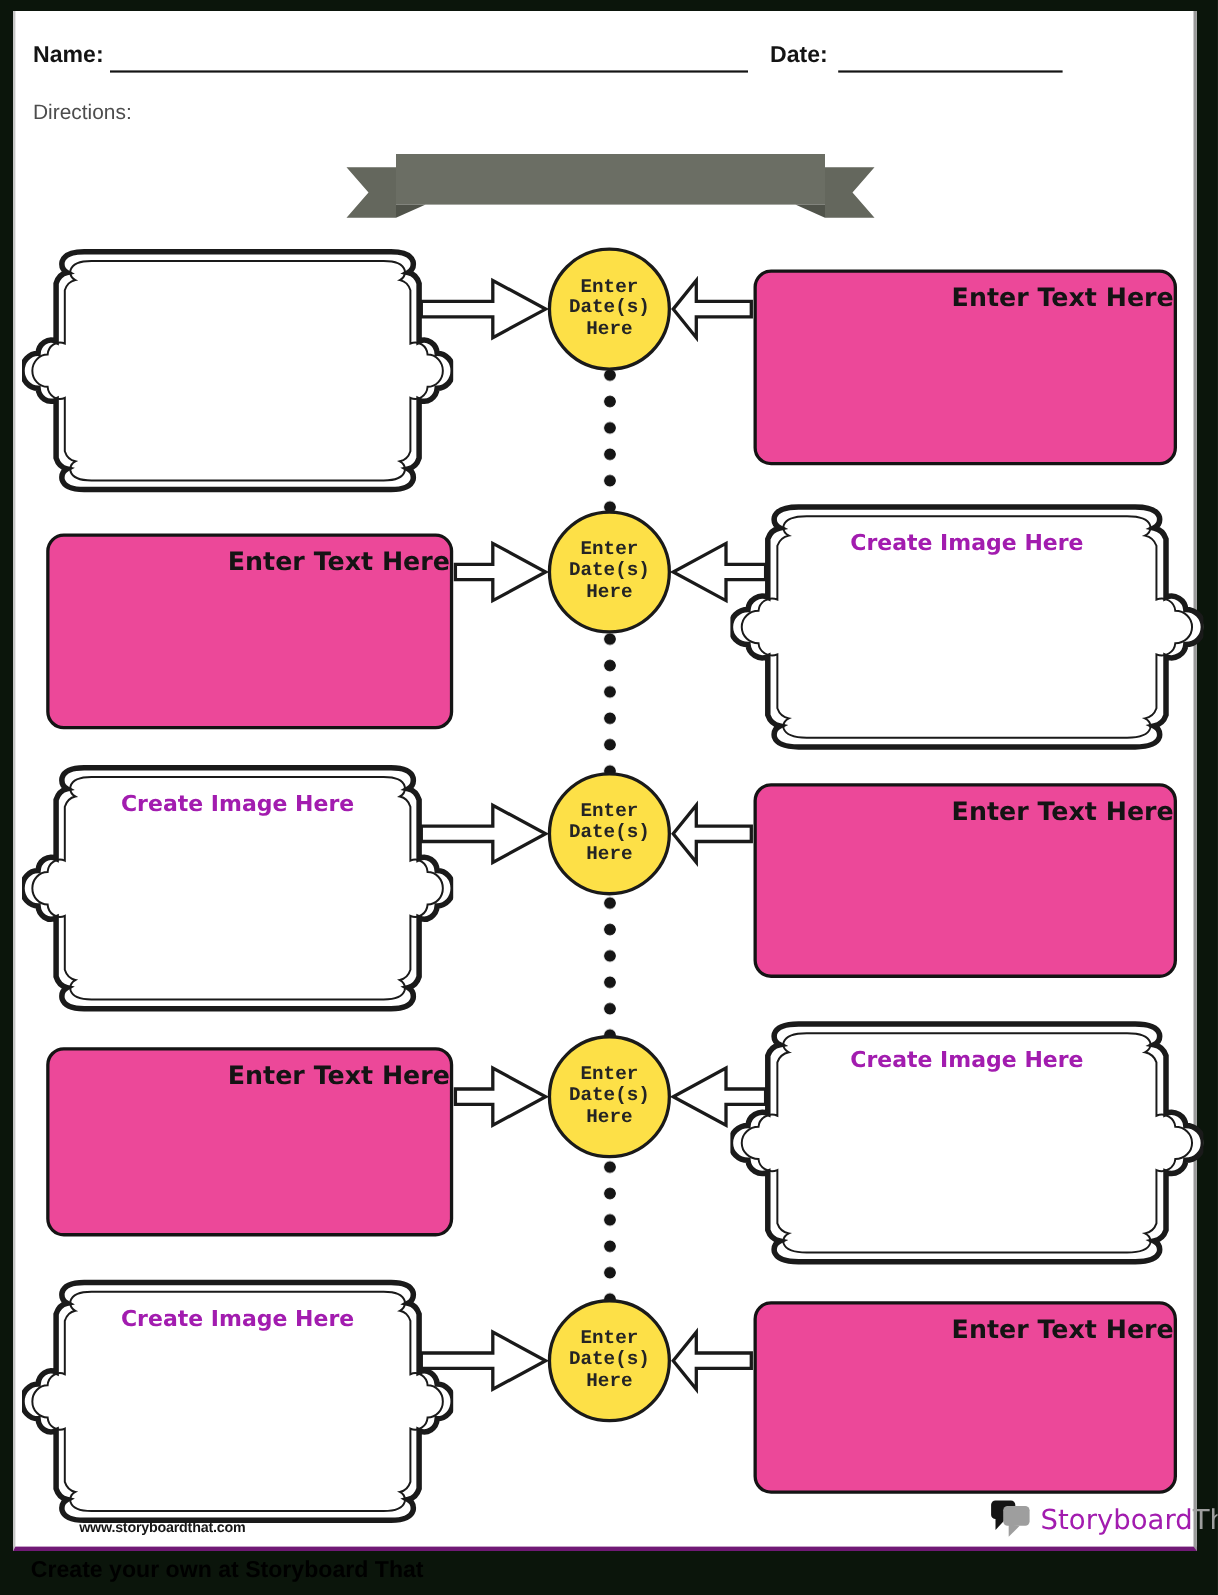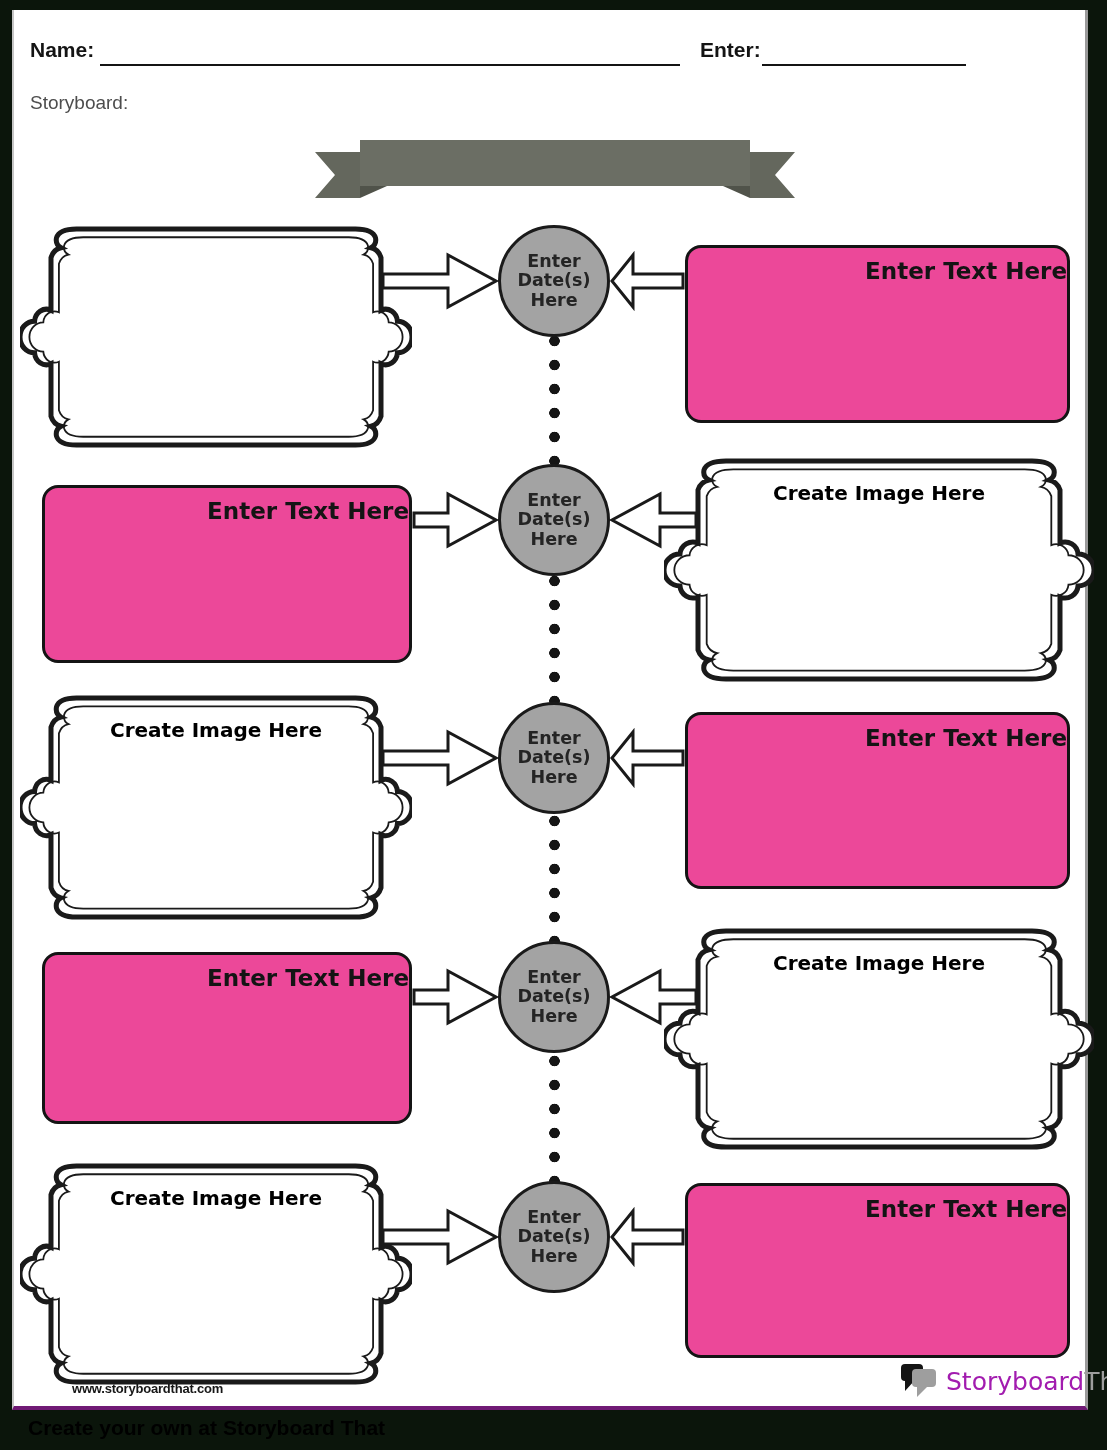--- a/index.html
+++ b/index.html
@@ -15,36 +15,36 @@
   .hdr-line{border-top:2.5px solid #141414;height:0;}
   .directions{font-size:19px;color:#4d4d4d;font-family:"Liberation Sans",sans-serif;}
 
   
   .banner-title{display:flex;align-items:center;justify-content:center;
                 font-weight:700;font-size:35px;color:#fff;letter-spacing:.5px;}
 
   
   .dotline{background-image:radial-gradient(circle at 50% 50%, #151515 5px, rgba(0,0,0,0) 5.6px);
            background-size:11px 24px;background-repeat:repeat-y;background-position:center top;z-index:1;}
-  .date-circle{width:112px;height:112px;border-radius:50%;border:3px solid #1a1a1a;background:#a3a3a3;
+  .date-circle{width:112px;height:112px;border-radius:50%;border:3px solid #1a1a1a;background:#fde047;
                z-index:3;display:flex;flex-direction:column;align-items:center;justify-content:center;
-               text-align:center;font-weight:700;font-size:17.5px;line-height:1.1;color:#242424;box-sizing:border-box;}
+               text-align:center;font-weight:700;font-size:17.5px;line-height:1.1;color:#242424;box-sizing:border-box;font-family:Liberation Mono, monospace;}
   .arrow{z-index:2;overflow:visible;}
   .arrow path{fill:#fff;stroke:#1a1a1a;stroke-width:3;stroke-linejoin:miter;}
 
   .text-box{border:3px solid #141414;border-radius:16px;background:#ec4899;box-sizing:border-box;
             z-index:2;text-align:right;padding-top:10px;}
   .text-box .box-title{font-weight:700;font-size:23px;color:#141414;}
 
   .ornate{z-index:2;}
   .ornate svg{position:absolute;left:0;top:0;width:100%;height:100%;}
   .of-outer{fill:#fff;stroke:#1a1a1a;stroke-width:5;vector-effect:non-scaling-stroke;}
   .of-inner{fill:none;stroke:#1a1a1a;stroke-width:1.8;vector-effect:non-scaling-stroke;}
   .ornate .box-title{position:absolute;left:0;right:0;top:26px;text-align:center;
-                     font-weight:700;font-size:20px;color:#000000;}
+                     font-weight:700;font-size:20px;color:#a21caf;}
 
   
   .site-url{font-weight:700;font-size:13px;color:#161616;letter-spacing:-.2px;
             font-family:"Liberation Sans",sans-serif;z-index:4;margin-left:45px;}
   .logo{display:flex;align-items:center;gap:6px;z-index:4;}
   .logo-text{font-size:25px;font-family:"DejaVu Sans",sans-serif;}
   .logo-text .p1{color:#a21caf;}
   .logo-text .p2{color:#9e9e9e;}
   .bottom-bar-text{font-weight:700;font-size:21px;color:#000;font-family:"Liberation Sans",sans-serif;}
 </style>
@@ -69,23 +69,23 @@
           L 34 142 A 13 13 0 0 1 16 131 A 16 16 0 0 1 16 99 A 13 13 0 0 1 34 88
           L 34 35 C 36 29 40 26 45 25 C 41 23 39 20 40 15 C 42 9 50 6 62 6 Z"></path>
       </g>
     </defs>
   </svg>
 
   <div class="page">
 
     <span class="abs hdr-label" style="left:16px;top:28px">Name:</span>
     <div class="abs hdr-line" style="left:86px;top:54px;width:580px"></div>
-    <span class="abs hdr-label" style="left:686px;top:28px">Enter:</span>
+    <span class="abs hdr-label" style="left:686px;top:28px">Date:</span>
     <div class="abs hdr-line" style="left:748px;top:54px;width:204px"></div>
-    <span class="abs directions" style="left:16px;top:82px">Storyboard:</span>
+    <span class="abs directions" style="left:16px;top:82px">Directions:</span>
 
     <svg class="abs" style="left:296px;top:128px" width="490" height="62" viewBox="0 0 490 62">
       <polygon points="50,14 5,14 25,37 5,60 50,60" fill="#64675d"></polygon>
       <polygon points="440,14 485,14 465,37 485,60 440,60" fill="#64675d"></polygon>
       <polygon points="50,48 50,60 77,48" fill="#50534a"></polygon>
       <polygon points="440,48 440,60 413,48" fill="#50534a"></polygon>
       <rect x="50" y="2" width="390" height="46" fill="#6b6e64"></rect>
     </svg>
 
     <div class="abs dotline" style="left:535px;top:271px;width:11px;height:958px"></div>

